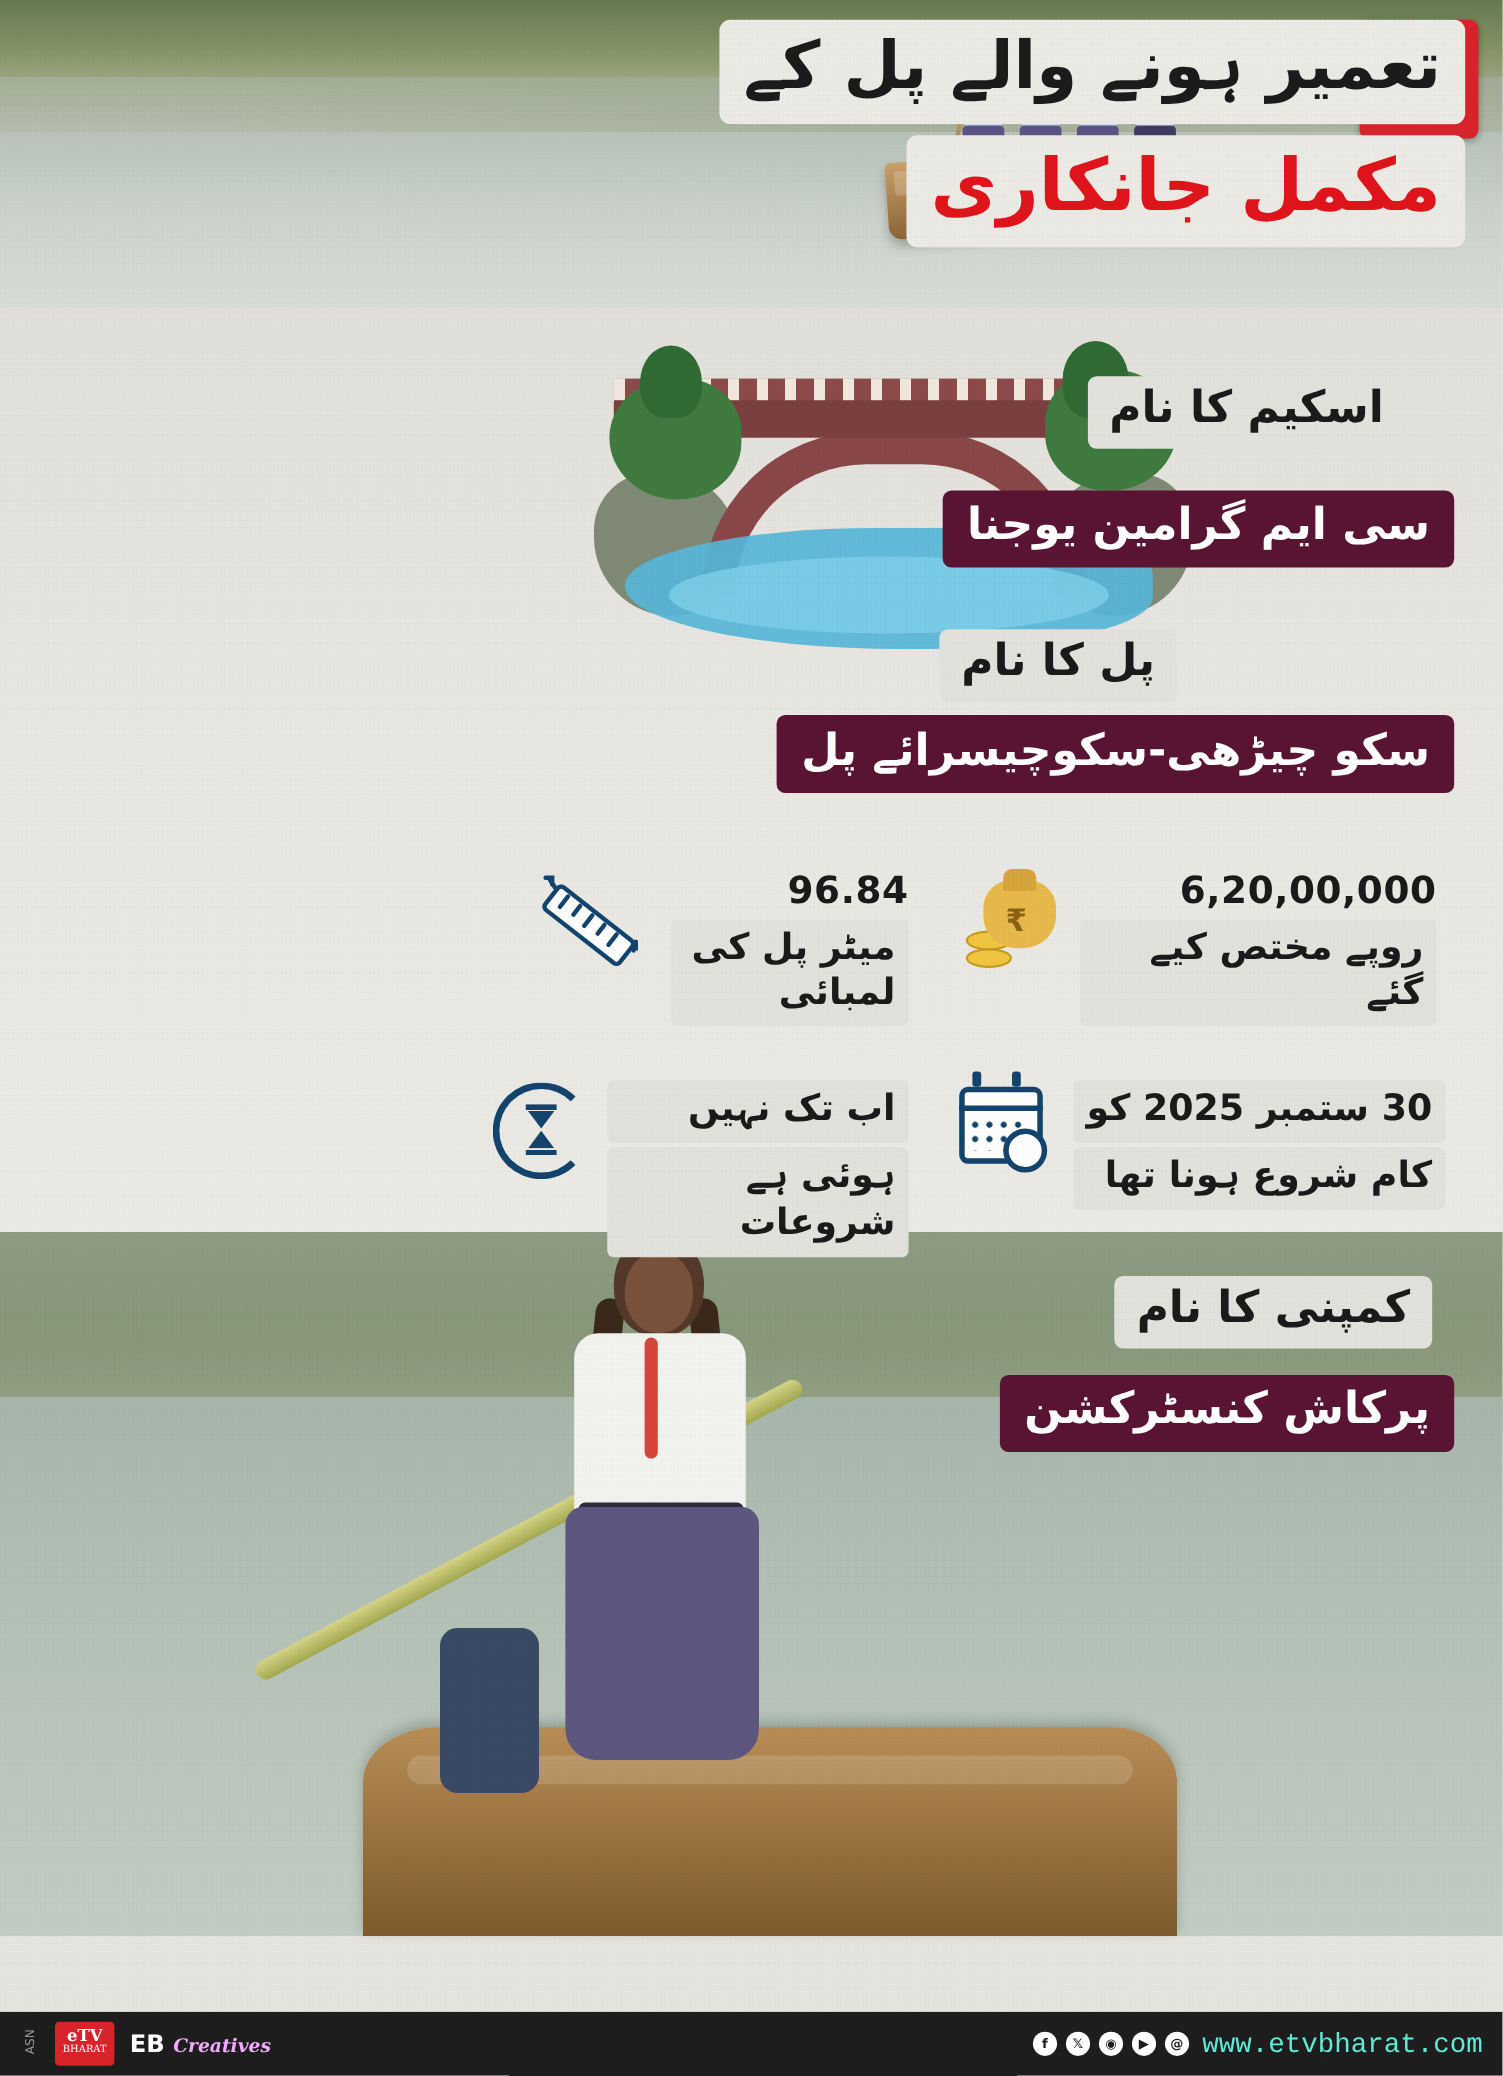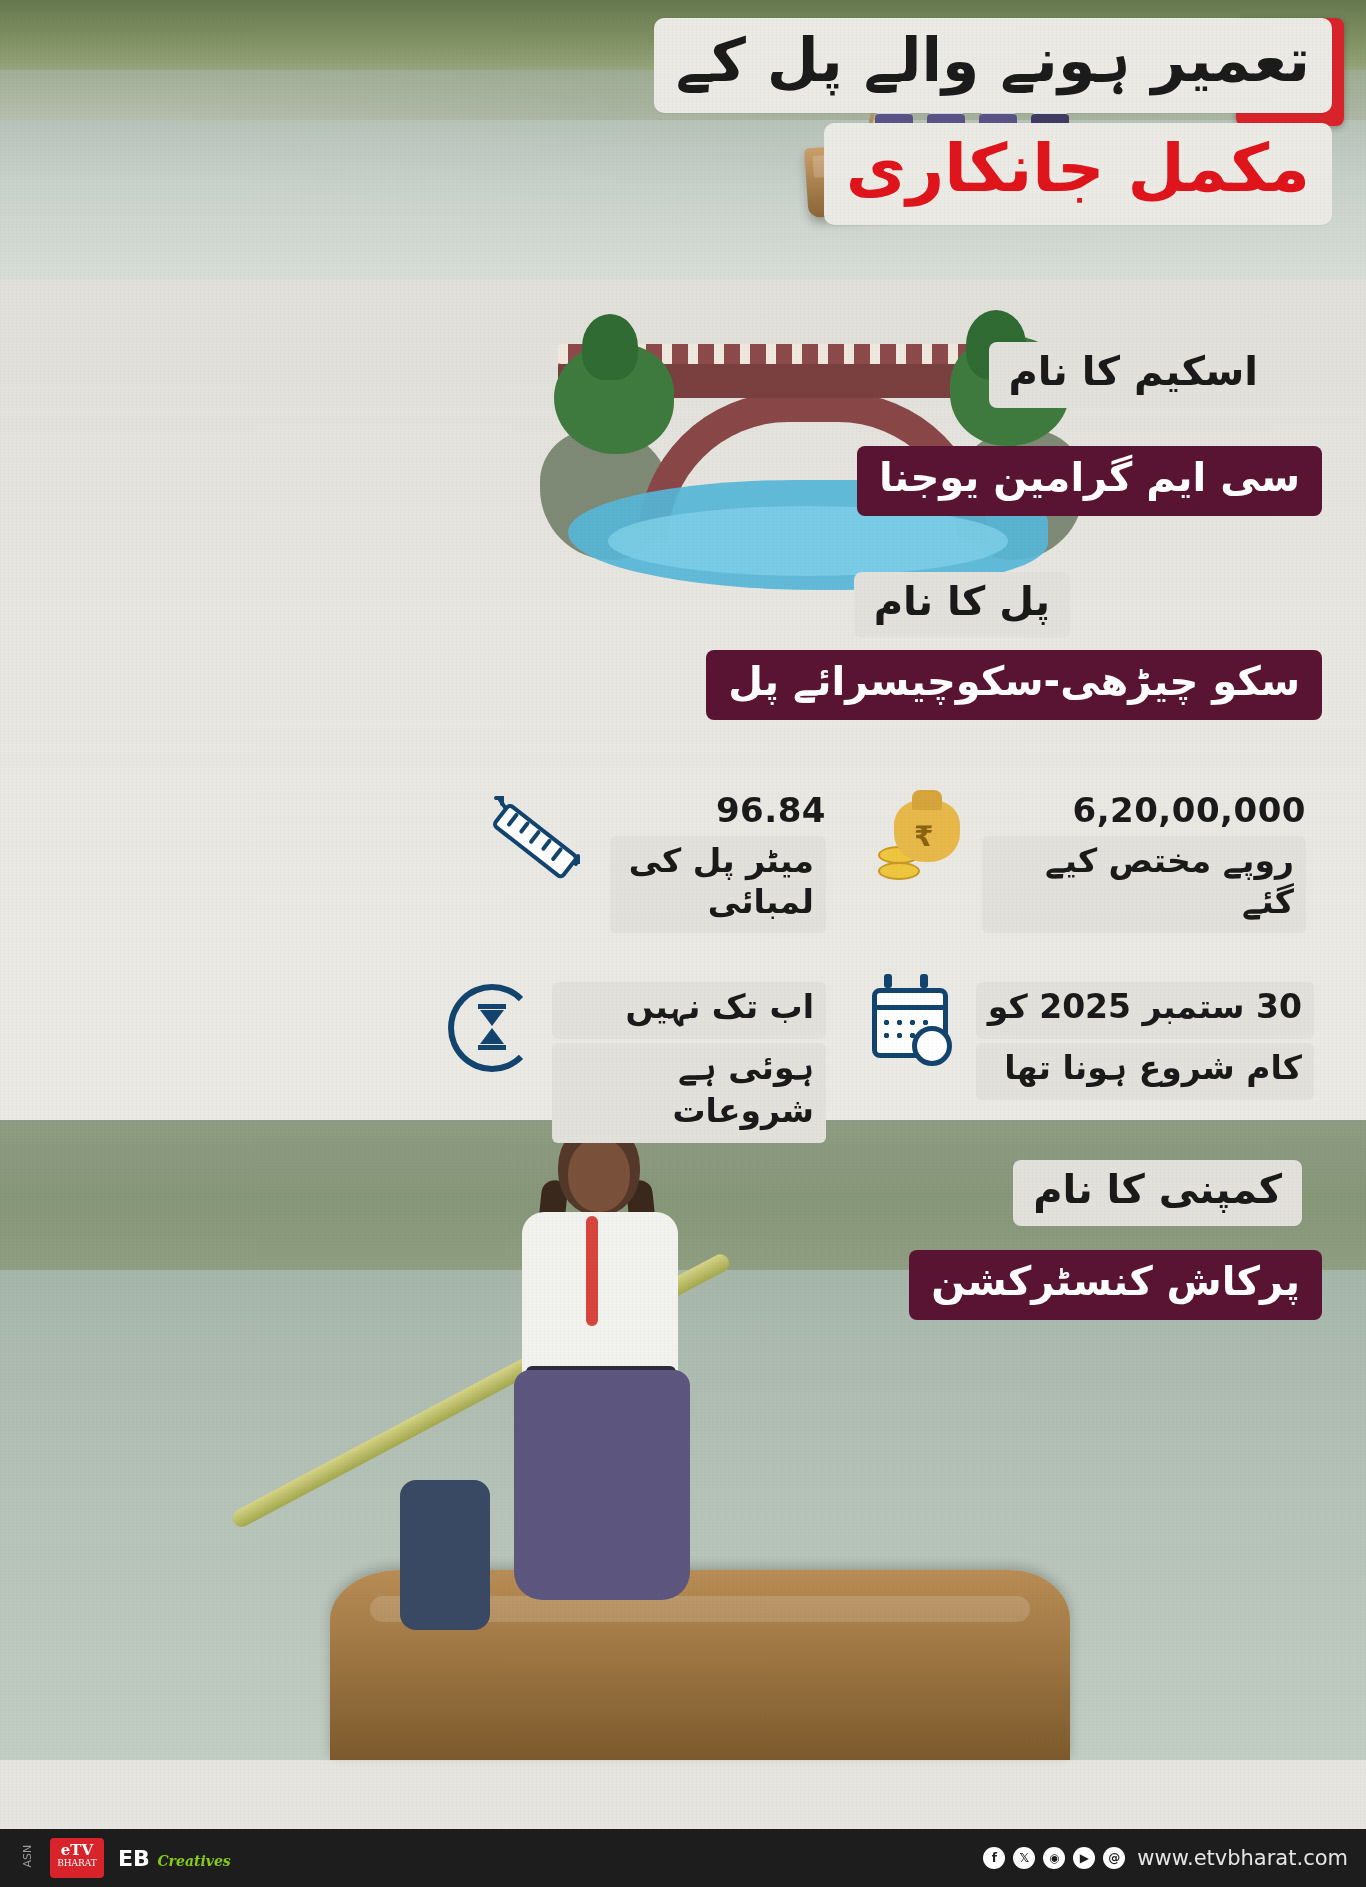--- a/index.html
+++ b/index.html
@@ -239,28 +239,28 @@
     background:#1d1d1d; display:flex; align-items:center; justify-content:space-between;
     padding:0 18px; direction:ltr;
   }
   .footer .left{ display:flex; align-items:center; gap:14px; }
   .asn{ color:#9a9a9a; font-size:11px; transform:rotate(-90deg); width:18px; text-align:center;}
   .flogo{ width:54px; height:40px; background:#d8232a; color:#fff; border-radius:4px;
     text-align:center; font-size:15px; font-weight:bold; line-height:1.1; padding-top:4px;
     font-family:"DejaVu Serif", serif;}
   .flogo small{ display:block; font-size:9px; font-weight:normal; }
   .ebc{ color:#fff; font-size:22px; font-weight:bold; }
-  .ebc i{ color:#84cc16; font-size:14px; font-family:"DejaVu Serif", serif; }
+  .ebc i{ color:#f0abfc; font-size:17px; font-family:"DejaVu Serif", serif; }
   .footer .right{ display:flex; align-items:center; gap:12px; }
   .social{ display:flex; gap:8px; }
   .social span{
     width:22px; height:22px; border-radius:50%; background:#fff; color:#1d1d1d;
     font-size:12px; display:flex; align-items:center; justify-content:center; font-weight:bold;
   }
-  .weburl{ color:#e5e5e5; font-size:21px; }
+  .weburl{ color:#5eead4; font-size:25px;font-family:Liberation Mono, monospace; }
 </style>
 </head>
 <body>
 
 <div id="poster">
 
   <div class="photo-top">
     <div class="bank"></div>
     <div class="water"></div>
     <div class="boat-top">

